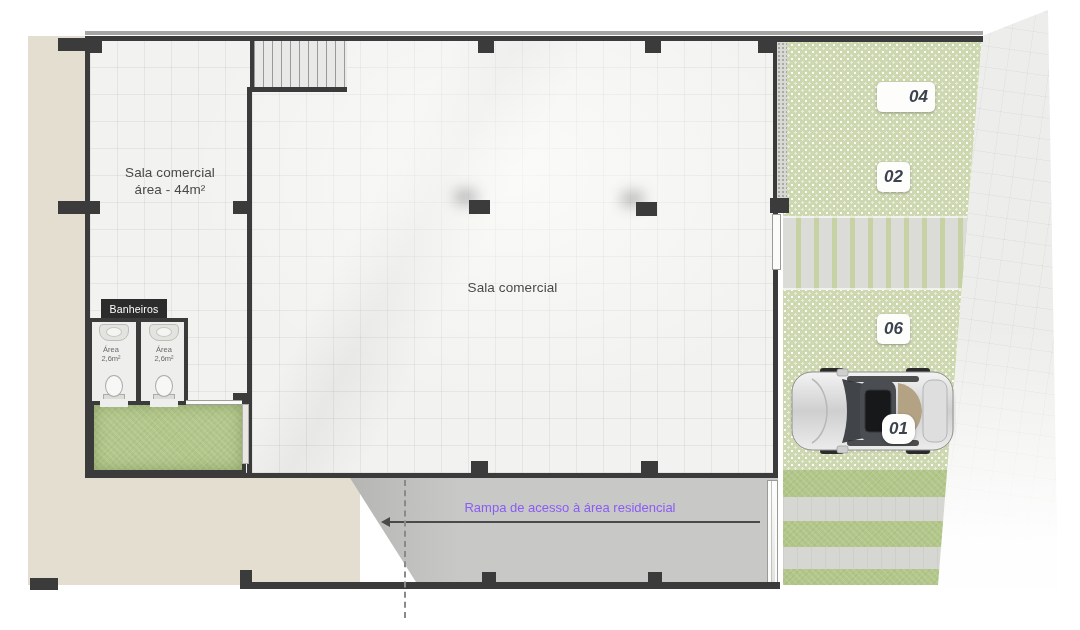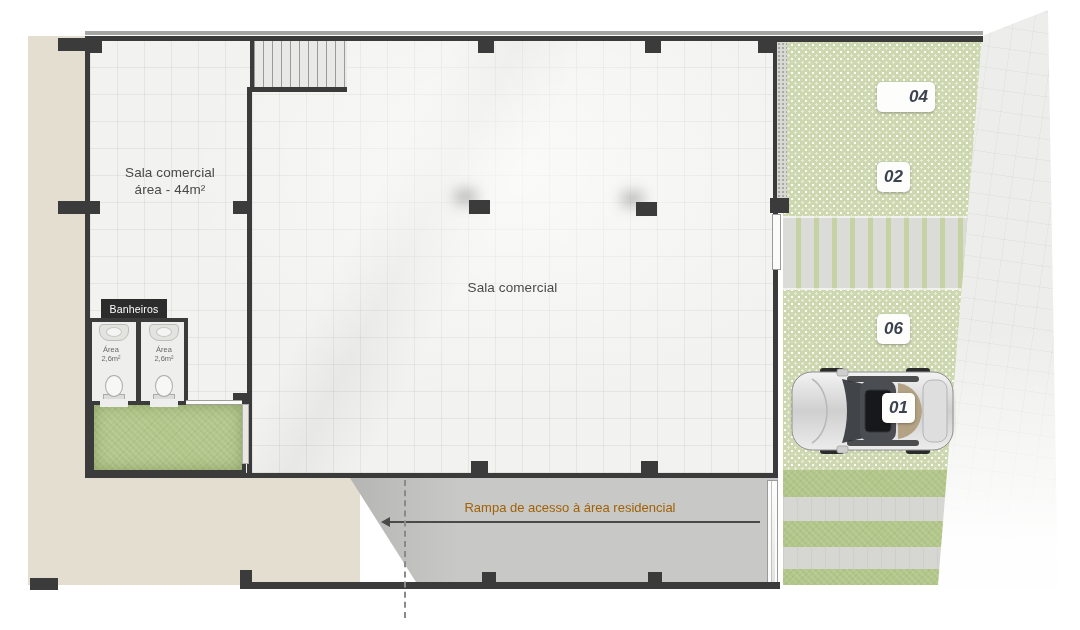--- a/index.html
+++ b/index.html
@@ -46,21 +46,21 @@
   .bath-title{background:#2c2c2c;color:#fff;font-size:10.5px;display:flex;align-items:center;justify-content:center;letter-spacing:.2px;}
   .fix-sink{background:#e3e3e0;border:1px solid #bdbdba;border-radius:4px 4px 10px 10px;}
   .fix-sink i{display:block;margin:2px auto 0;width:14px;height:8px;border-radius:50%;background:#f4f4f2;border:1px solid #c6c6c3;}
   .fix-wc{background:#f7f7f5;border:1px solid #ababa8;border-radius:50%;}
   .fix-tank{background:#dcdcd9;border:1px solid #ababa8;}
   .stall-label{font-size:7.5px;line-height:1.15;color:#6a6a6a;text-align:center;}
 
   
   .ramp{background:linear-gradient(to right,#b5b5b3 0px,#bfbfbd 55px,var(--ramp) 110px);
         clip-path:polygon(0 0,100% 0,100% 100%,16% 100%);}
-  .ramp-label{color:#a16207;font-size:13px;text-align:center;}
+  .ramp-label{color:#8b5cf6;font-size:13px;text-align:center;}
   .arrow-line{background:#4a4a4a;height:2px;}
   .arrow-head{width:0;height:0;border-top:5px solid transparent;border-bottom:5px solid transparent;border-right:9px solid #4a4a4a;}
   .dashed-v{border-left:2px dashed #8a8a8a;width:0;}
   .gate{background:#fbfbfa;border:1px solid #9a9a97;box-sizing:border-box;}
   .gate i{display:block;width:3px;height:100%;margin:0 auto;background:linear-gradient(#fff,#e2e2e0);border-left:1px solid #c2c2bf;}
 
   
   .parking-clip{clip-path:polygon(0 0,99.5% 0,77.5% 100%,0 100%);}
   .walkway{background-color:#c6d2a4;
     background-image:repeating-linear-gradient(90deg, var(--walkway-paver) 0 13px, rgba(0,0,0,0) 13px 18px);
@@ -124,21 +124,21 @@
       <rect x="70" y="13" width="36" height="62" rx="10" fill="#4a4e52"></rect>
       <rect x="75" y="23" width="26" height="42" rx="4" fill="#17181a" stroke="#33363a" stroke-width="1"></rect>
       <path d="M108,16 Q130,20 132,44 Q130,68 108,72 Z" fill="#b3a284"></path>
       <rect x="133" y="13" width="24" height="62" rx="9" fill="#dedede" stroke="#a8a8a8" stroke-width=".8"></rect>
     </svg>
   </div>
 
   <div class="abs badge" style="left:877px;top:82px;padding-left:25px;">04</div>
   <div class="abs badge" style="left:877px;top:162px;">02</div>
   <div class="abs badge" style="left:877px;top:314px;">06</div>
-  <div class="abs badge" style="left:882px;top:393px;">01</div>
+  <div class="abs badge" style="left:882px;top:414px;border-radius:11px;">01</div>
 
   <div class="abs ramp" style="left:350px;top:478px;width:428px;height:108px;"></div>
   <div class="abs ramp-label" style="left:420px;top:500px;width:300px;">Rampa de acesso à área residencial</div>
   <div class="abs arrow-line" style="left:390px;top:521px;width:370px;"></div>
   <div class="abs arrow-head" style="left:381px;top:517px;"></div>
   <div class="abs gate" style="left:767px;top:480px;width:11px;height:104px;">
       <i></i>
     </div>
 
   <div class="abs wall" style="left:240px;top:582px;width:540px;height:7px;"></div>

